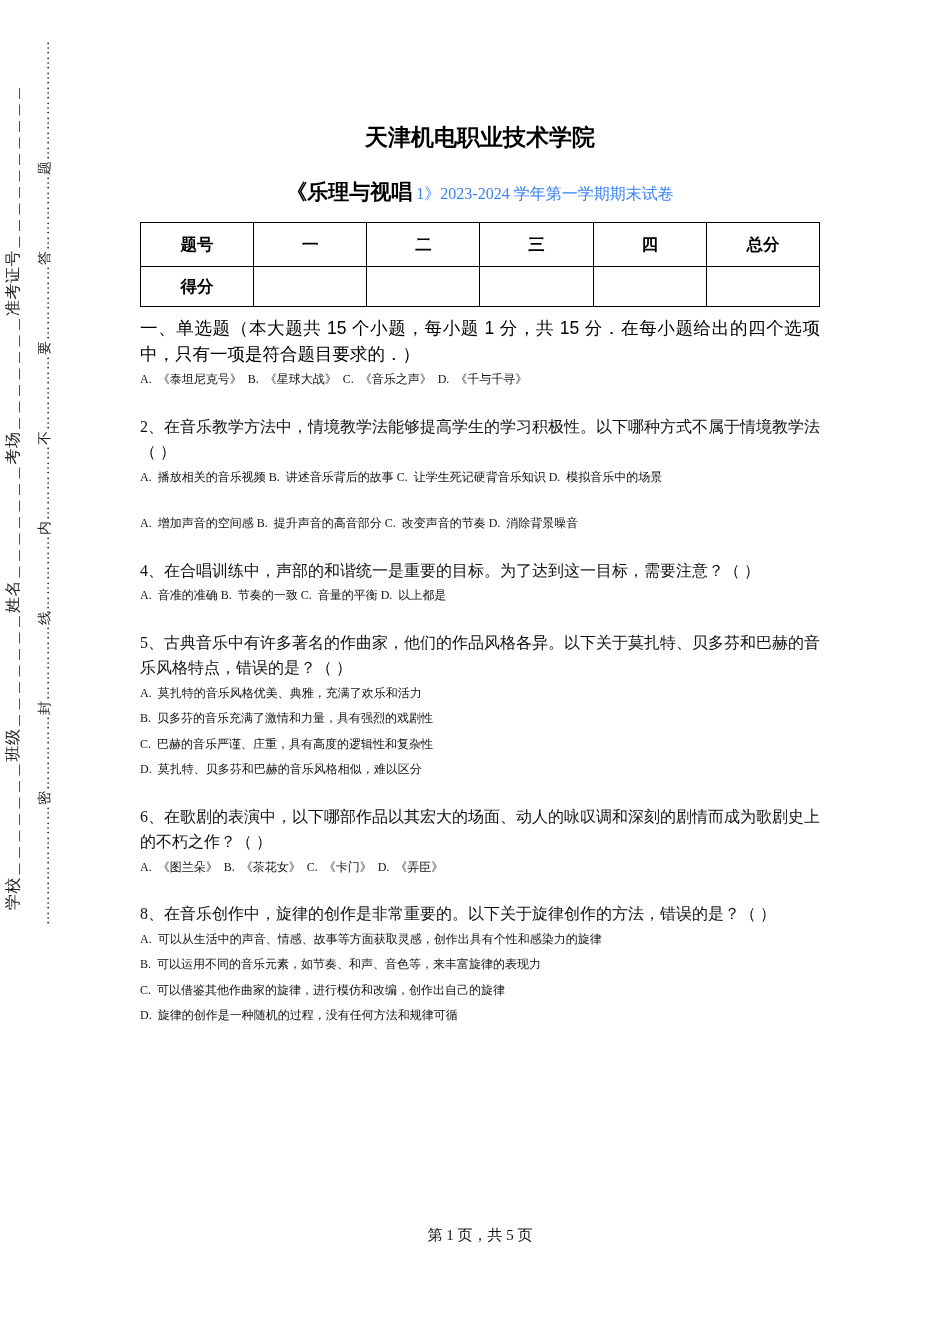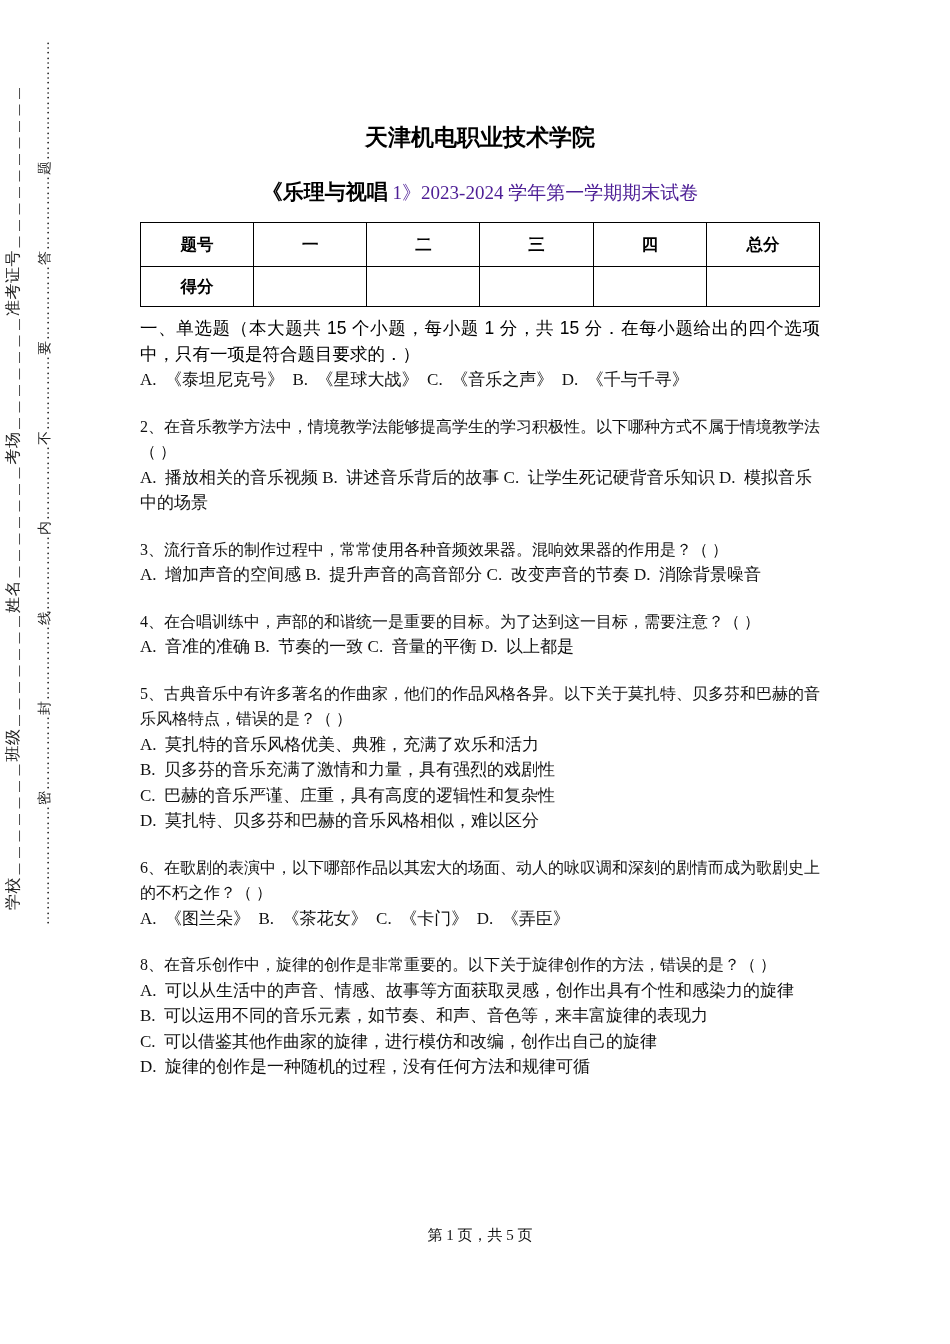--- a/index.html
+++ b/index.html
@@ -18,39 +18,39 @@
   
   .content { position:absolute; left:140px; top:120px; width:680px; }
   .school-title {
     margin:0; text-align:center; font-family:"Liberation Sans", sans-serif;
     font-weight:bold; font-size:23px; line-height:34px; color:#000;
   }
   .subtitle { margin-top:24px; text-align:center; line-height:28px; }
   .subtitle .sub-bold {
     font-family:"Liberation Sans", sans-serif; font-weight:bold; font-size:21px; color:#000;
   }
-  .subtitle .sub-rest { font-size:19px; color:#4c1d95;text-align:right; }
+  .subtitle .sub-rest { font-size:16px; color:#3b82f6;text-align:right; }
   
   table.score {
     margin-top:14px; border-collapse:collapse; width:100%; table-layout:fixed;
   }
   table.score td {
     border:1.6px solid #000; text-align:center; padding:8px;
     font-family:"Liberation Sans", sans-serif; font-size:16.5px; color:#000;
   }
   table.score tr.head td { height:27px; font-weight:bold; }
   table.score tr.score-row td { height:23px; font-weight:bold; }
   
   .section-heading {
     margin-top:8px; font-family:"Liberation Sans", sans-serif; font-weight:normal;
     font-size:17.5px; line-height:26px; color:#000; text-align:justify; white-space:pre-wrap;
   }
   .question { margin:0 0 21px 0; }
   .stem { font-size:16px; line-height:25.5px; text-align:justify; white-space:pre-wrap; }
-  .options-inline, .opt-line { font-size:17px; line-height:25.5px; white-space:pre-wrap; }
+  .options-inline, .opt-line { font-size:12px; line-height:25.5px; white-space:pre-wrap; }
   
   .footer {
     position:absolute; left:140px; top:1226px; width:680px;
     text-align:center; font-size:15px; color:#111;
   }
 </style>
 </head>
 <body>
 
 <div class="page">
@@ -92,21 +92,20 @@
 
     <div id="questions">
         <div class="question">
           <div class="options-inline">A.  《泰坦尼克号》  B.  《星球大战》  C.  《音乐之声》  D.  《千与千寻》</div>
         </div>
         <div class="question">
           <div class="stem">2、在音乐教学方法中，情境教学法能够提高学生的学习积极性。以下哪种方式不属于情境教学法（ ）</div>
           <div class="options-inline">A.  播放相关的音乐视频 B.  讲述音乐背后的故事 C.  让学生死记硬背音乐知识 D.  模拟音乐中的场景</div>
         </div>
         <div class="question">
-          <div class="stem">3、流行音乐的制作过程中，常常使用各种音频效果器。混响效果器的作用是？（ ）</div>
           <div class="options-inline">A.  增加声音的空间感 B.  提升声音的高音部分 C.  改变声音的节奏 D.  消除背景噪音</div>
         </div>
         <div class="question">
           <div class="stem">4、在合唱训练中，声部的和谐统一是重要的目标。为了达到这一目标，需要注意？（ ）</div>
           <div class="options-inline">A.  音准的准确 B.  节奏的一致 C.  音量的平衡 D.  以上都是</div>
         </div>
         <div class="question">
           <div class="stem">5、古典音乐中有许多著名的作曲家，他们的作品风格各异。以下关于莫扎特、贝多芬和巴赫的音乐风格特点，错误的是？（ ）</div>
           <div class="opt-line">A.  莫扎特的音乐风格优美、典雅，充满了欢乐和活力</div>
           <div class="opt-line">B.  贝多芬的音乐充满了激情和力量，具有强烈的戏剧性</div>

